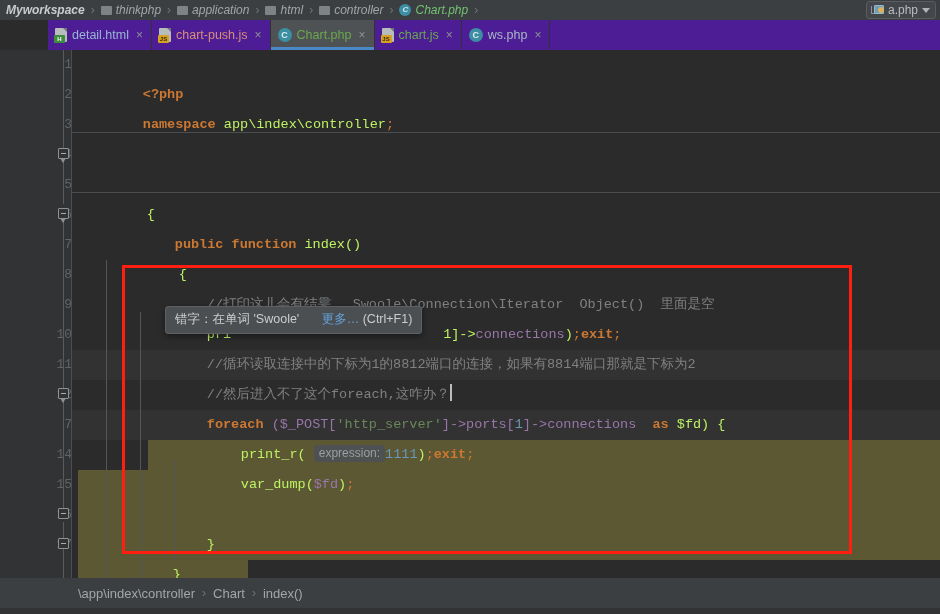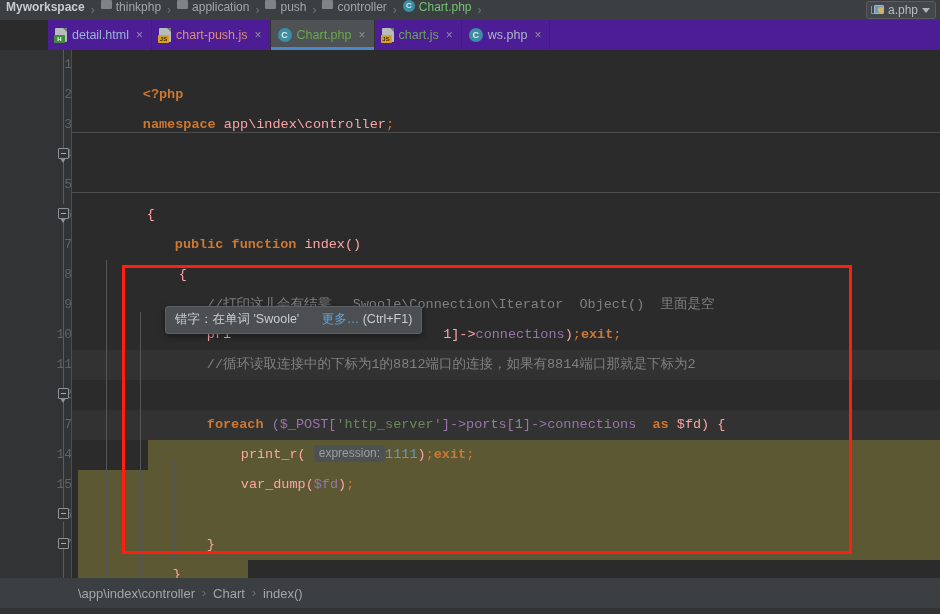--- a/index.html
+++ b/index.html
@@ -12,21 +12,21 @@
     -webkit-font-smoothing:antialiased;
   }
   #app { position:relative; width:940px; height:614px; }
 
   
   .crumb-bar {
     position:absolute; left:0; top:0; width:940px; height:20px;
     background:#3c3f41; display:flex; align-items:center;
     padding-left:4px; overflow:hidden;
   }
-  .crumb { display:flex; height:20px; padding:0 2px; }
+  .crumb { display:flex; align-items:center; height:20px; padding:0 2px;font-style:italic; }
   .crumb-label { font-size:12px; color:#a2a6a8; white-space:nowrap; }
   .crumb.root .crumb-label { font-weight:bold; color:#c8cccd; }
   .crumb.active .crumb-label { color:#73c373; }
   .crumb-sep {
     color:#6e7577; font-size:12px; padding:0 4px 1px 4px; user-select:none;
   }
   .ic-folder {
     width:11px; height:9px; background:#7e8385; border-radius:1px;
     margin-right:4px; display:inline-block;
   }
@@ -160,21 +160,21 @@
     position:absolute; width:1px; background:#54575a; z-index:1;
   }
 
   
   .kw   { color:#cc7832; font-weight:bold; }
   .cmt  { color:#808080; }
   .str  { color:#6a8759; }
   .var  { color:#9876aa; }
   .fn   { color:#ffc66d; }
   .num  { color:#6897bb; }
-  .pl   { color:#fca5a5; }
+  .pl   { color:#bef264; }
   .semi { color:#cc7832; }
   .typo { border-bottom:2px dotted #4b7a3e; }
 
   
   .red-rect {
     position:absolute; border:3px solid #ff1e10; z-index:40;
     pointer-events:none;
   }
 
   
@@ -235,21 +235,21 @@
     <span class="crumb-sep">›</span>
 
     <div class="crumb">
       <span class="ic-folder"></span>
       <span class="crumb-label">application</span>
     </div>
     <span class="crumb-sep">›</span>
 
     <div class="crumb">
       <span class="ic-folder"></span>
-      <span class="crumb-label">push</span>
+      <span class="crumb-label">html</span>
     </div>
     <span class="crumb-sep">›</span>
 
     <div class="crumb">
       <span class="ic-folder"></span>
       <span class="crumb-label">controller</span>
     </div>
     <span class="crumb-sep">›</span>
 
     <div class="crumb active">
@@ -398,20 +398,23 @@
       </div>
 
       <div class="row" style="top:240px;padding-left:70px">
         <span class="txt pl">pri</span><span class="txt pl" style="display:inline-block;width:212px"></span><span class="txt pl">1]-&gt;</span><span class="txt var">connections</span><span class="txt pl">)</span><span class="txt semi">;</span><span class="txt kw">exit</span><span class="txt semi">;</span>
       </div>
 
       <div class="row" style="top:270px;padding-left:70px">
         <span class="txt cmt">//循环读取连接中的下标为1的8812端口的连接，如果有8814端口那就是下标为2</span>
       </div>
 
+      <div class="row" style="top:300px;padding-left:70px">
+        <span class="txt cmt">//然后进入不了这个foreach,这咋办？</span><span class="caret-bar"></span>
+      </div>
 
       <div class="row" style="top:330px;padding-left:70px">
         <span class="txt kw">foreach</span><span class="txt var"> (</span><span class="txt var">$_POST</span><span class="txt var">[</span><span class="txt str">'http_server'</span><span class="txt var">]-&gt;</span><span class="txt var">ports</span><span class="txt var">[</span><span class="txt num">1</span><span class="txt var">]-&gt;</span><span class="txt var">connections</span><span class="txt kw">  as </span><span class="txt pl">$fd) {</span>
       </div>
 
       <div class="row" style="top:360px;padding-left:104px">
         <span class="txt pl">print_r</span><span class="txt pl">( </span><span class="txt param-hint">expression:</span><span class="txt num">1111</span><span class="txt pl">)</span><span class="txt semi">;</span><span class="txt kw">exit</span><span class="txt semi">;</span>
       </div>
 
       <div class="row" style="top:390px;padding-left:104px">

